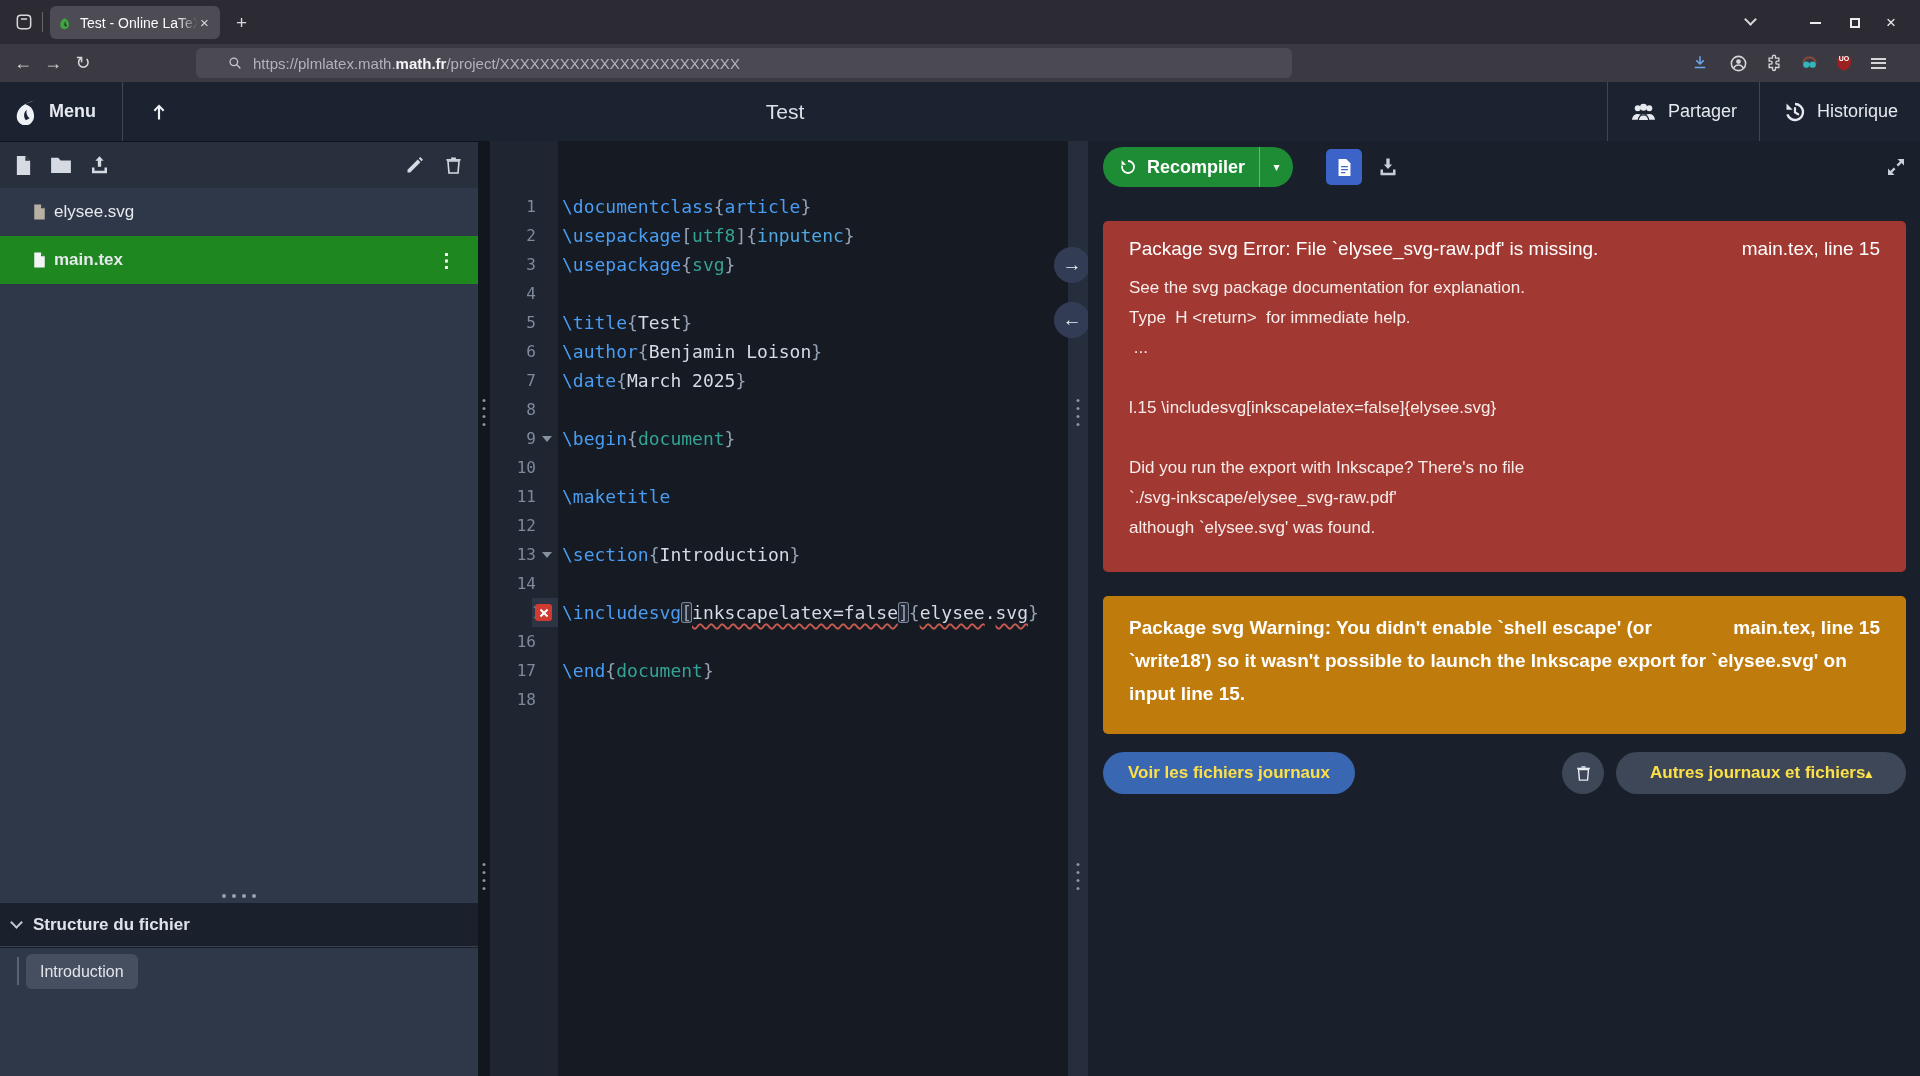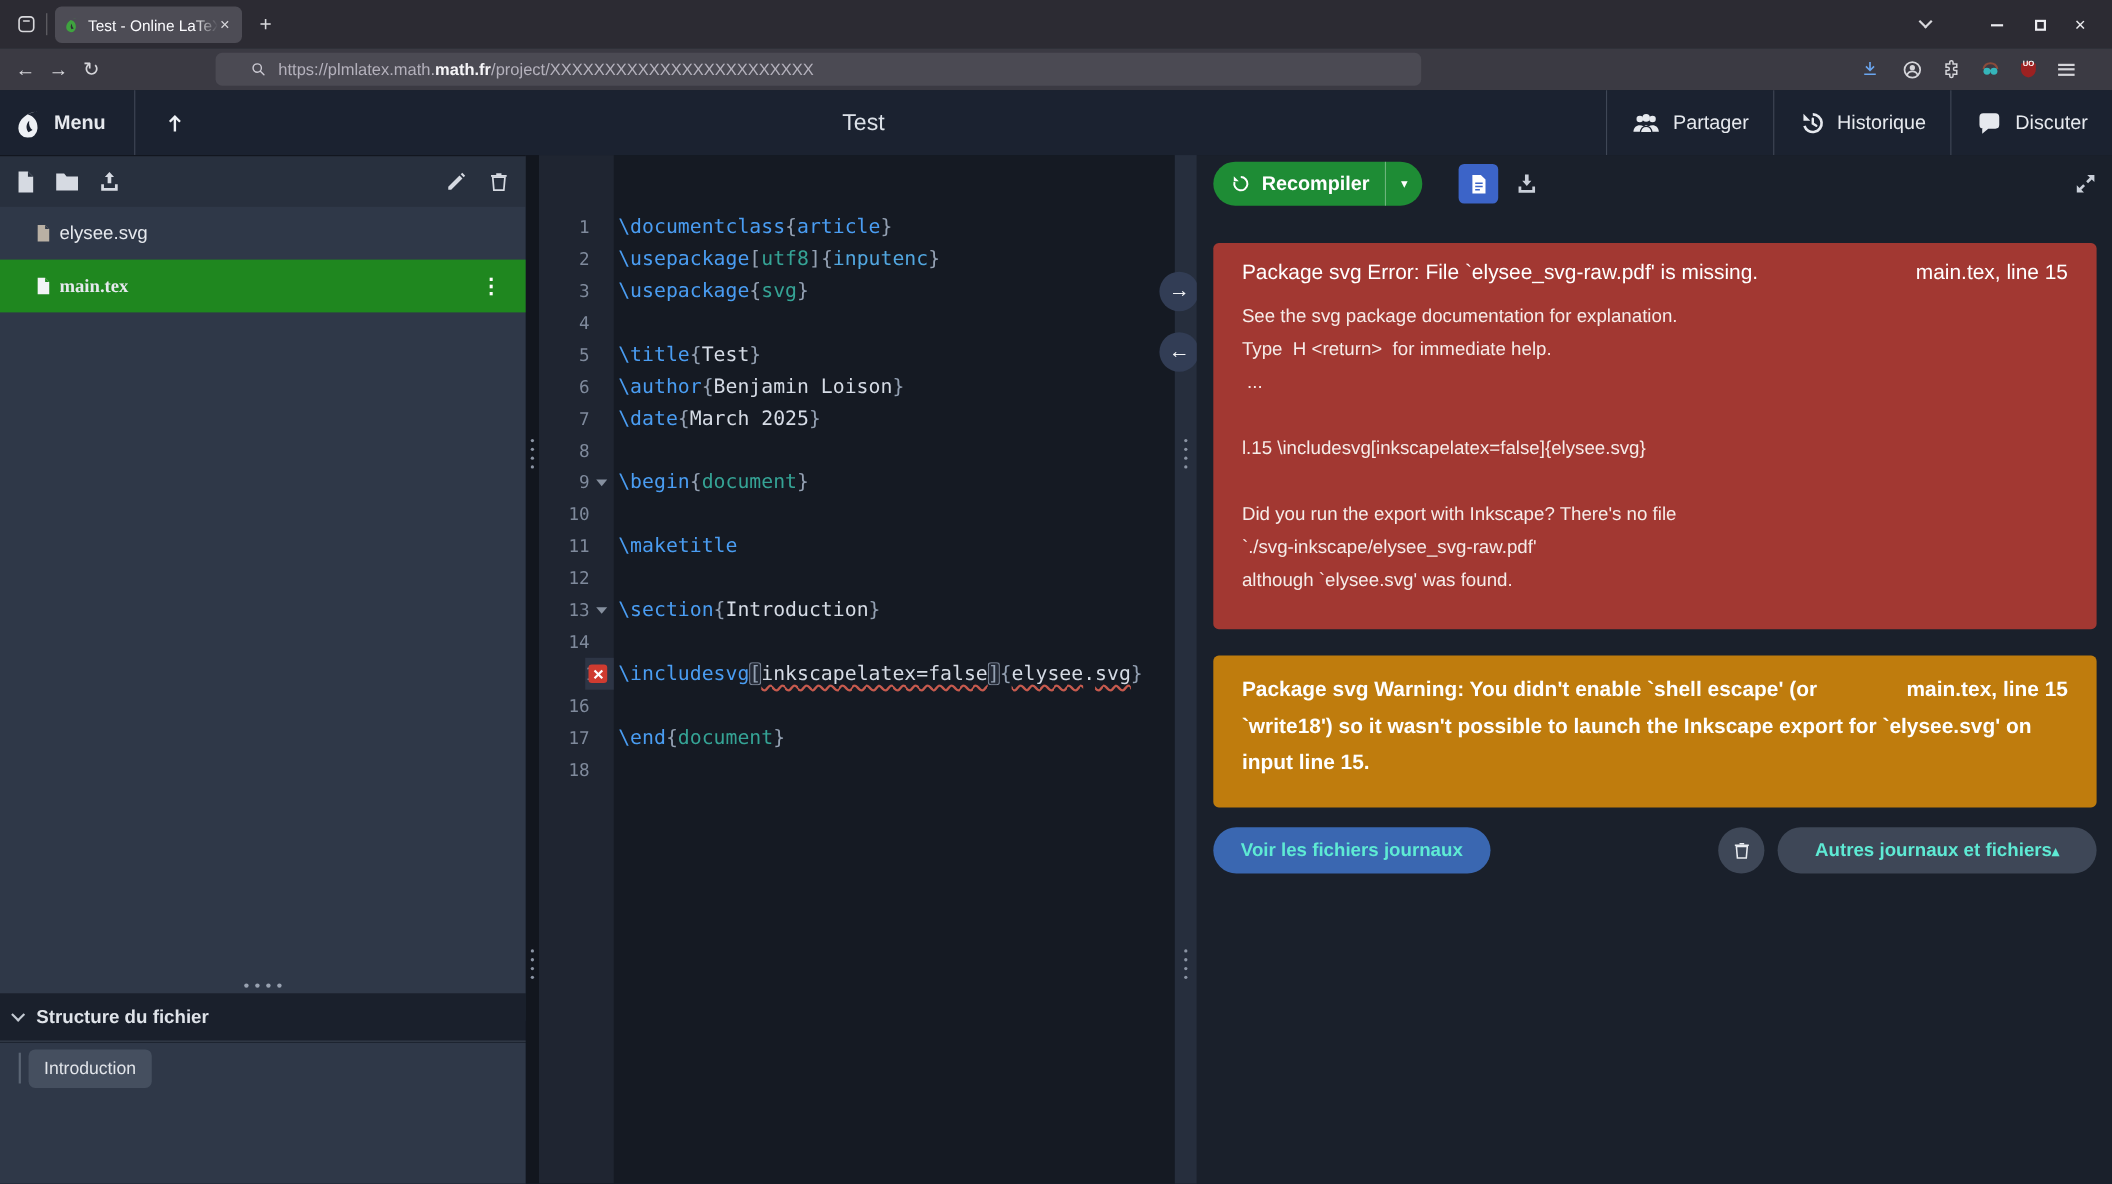--- a/index.html
+++ b/index.html
@@ -54,21 +54,21 @@
     font-size:18px; }
 
   
   .leftpanel { position:absolute; left:0; top:141px; width:478px; height:787px; background:#2f3848; }
   .filetoolbar { position:absolute; left:0; top:0; width:478px; height:47px; background:#28303e;
     border-top:1px solid #10141c; display:flex; align-items:center; }
   .ft-btn { width:30px; height:30px; display:flex; align-items:center; justify-content:center; margin-left:8px; }
   .ft-spacer { flex:1; }
   .filetree { position:absolute; left:0; top:47px; width:478px; }
   .file-row { height:48px; display:flex; align-items:center; padding-left:32px; color:#e6e9ee; font-size:17px; position:relative; }
-  .file-row.selected { background:var(--file-selected-green,#1f871f); font-weight:600;font-family:Liberation Serif, serif; }
+  .file-row.selected { background:var(--file-selected-green,#1f871f); font-weight:600; }
   .file-label { margin-left:7px; }
   .kebab { position:absolute; right:22px; top:0; height:48px; display:flex; align-items:center;
     font-size:19px; font-weight:bold; color:#fff; }
   .h-handle { position:absolute; left:0; top:748px; width:478px; height:14px; display:flex;
     align-items:center; justify-content:center; gap:6px; }
   .h-handle i { width:4px; height:4px; border-radius:50%; background:#99a2b1; }
   .outline-header { position:absolute; left:0; top:762px; width:478px; height:44px; background:#1a202c;
     border-bottom:1px solid #3a4250; display:flex; align-items:center; gap:12px; padding-left:12px;
     color:#dfe3e9; font-size:17px; font-weight:600; }
   .out-chev { width:9px; height:9px; border-right:2px solid #c4cad3; border-bottom:2px solid #c4cad3;
@@ -125,21 +125,21 @@
   .expandbtn { position:absolute; left:792px; top:10px; width:32px; height:32px; display:flex; align-items:center; justify-content:center; }
 
   .card { position:absolute; left:15px; width:803px; border-radius:5px; color:#fff; }
   .err-card { top:80px; height:351px; background:var(--error-red,#a23832); padding:17px 26px; }
   .card-titlerow { display:flex; justify-content:space-between; font-size:19px; font-weight:normal;text-align:center; }
   .card-loc { white-space:nowrap; margin-left:20px; }
   .err-body { margin-top:13px; font-size:17px; line-height:30px; color:#f6ece9; white-space:pre-wrap; }
   .warn-card { top:455px; height:138px; background:var(--warning-orange,#bf7c0d); padding:15px 26px; }
   .warn-text { font-size:19px; font-weight:bold; line-height:33px; }
   .warn-text .card-loc { float:right; }
-  .logbtn { height:42px; border-radius:21px; display:flex; align-items:center; color:#5eead4;
+  .logbtn { height:42px; border-radius:21px; display:flex; align-items:center; color:#fde047;
     font-size:17px; font-weight:bold; padding:0 25px; }
   .viewlogs { position:absolute; left:15px; top:611px; background:var(--primary-blue,#3a67b1); }
   .trashcircle { position:absolute; left:474px; top:611px; width:42px; height:42px; border-radius:50%;
     background:#3e4757; display:flex; align-items:center; justify-content:center; }
   .otherlogs { position:absolute; left:528px; top:611px; width:290px; background:#3e4757;
     justify-content:center; gap:0; }
   .caret-up { font-size:13px; }
 </style>
 </head>
 <body>
@@ -263,28 +263,20 @@
     <div class="hdr-item">
       <span>
         <svg width="24" height="24" viewBox="0 0 24 24">
             <path d="M13 4a8 8 0 1 1-7.6 10.4" fill="none" stroke="#e6e9ee" stroke-width="2.4"></path>
             <path d="M4.5 3.5v6.2h6.2z" fill="#e6e9ee"></path>
             <path d="M13 8v4.4l3.2 1.9" fill="none" stroke="#e6e9ee" stroke-width="2.2" stroke-linecap="round"></path>
           </svg>
       </span>
       <span>Historique</span>
     </div>
-    <div class="hdr-item">
-      <span>
-        <svg width="25" height="22" viewBox="0 0 24 22">
-            <path d="M3 5.5A3.5 3.5 0 0 1 6.5 2h11A3.5 3.5 0 0 1 21 5.5v7a3.5 3.5 0 0 1-3.5 3.5H11l-5.5 4.5V16H6.5A3.5 3.5 0 0 1 3 12.5z" fill="#e6e9ee"></path>
-          </svg>
-      </span>
-      <span>Discuter</span>
-    </div>
   </div>
 </div>
 
 <div class="leftpanel">
   <div class="filetoolbar">
     <span class="ft-btn">
       <svg width="19" height="21" viewBox="0 0 20 22">
           <path d="M3 1h9l5 5v15H3z" fill="#d6dae2"></path>
           <path d="M12 1v5h5" fill="#28303e"></path>
         </svg>

